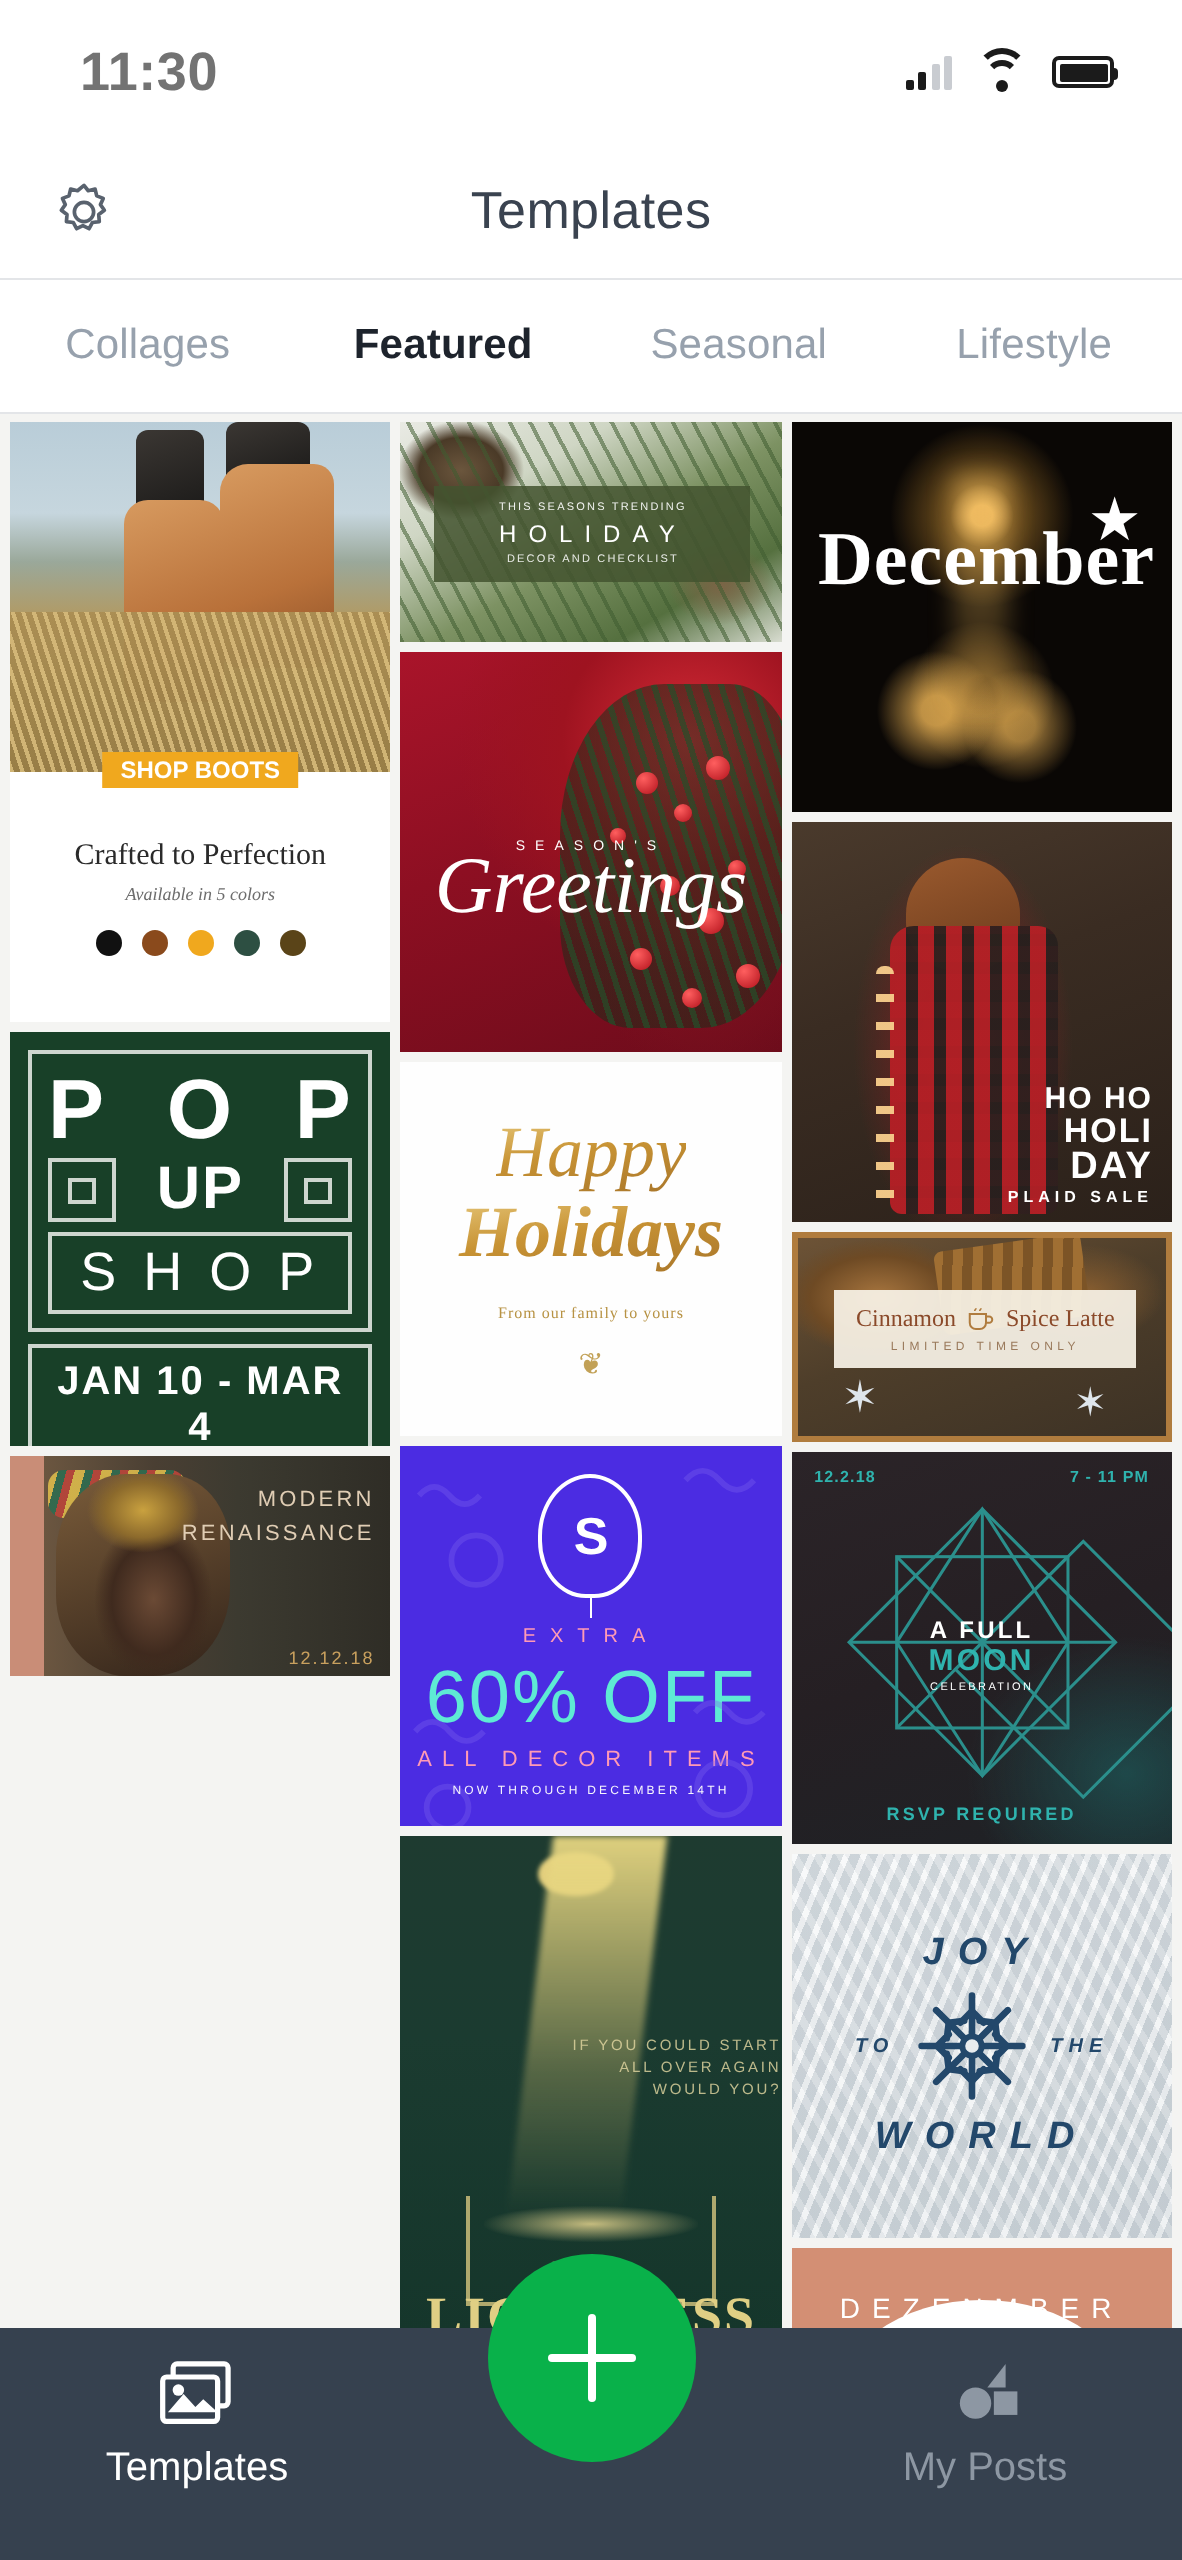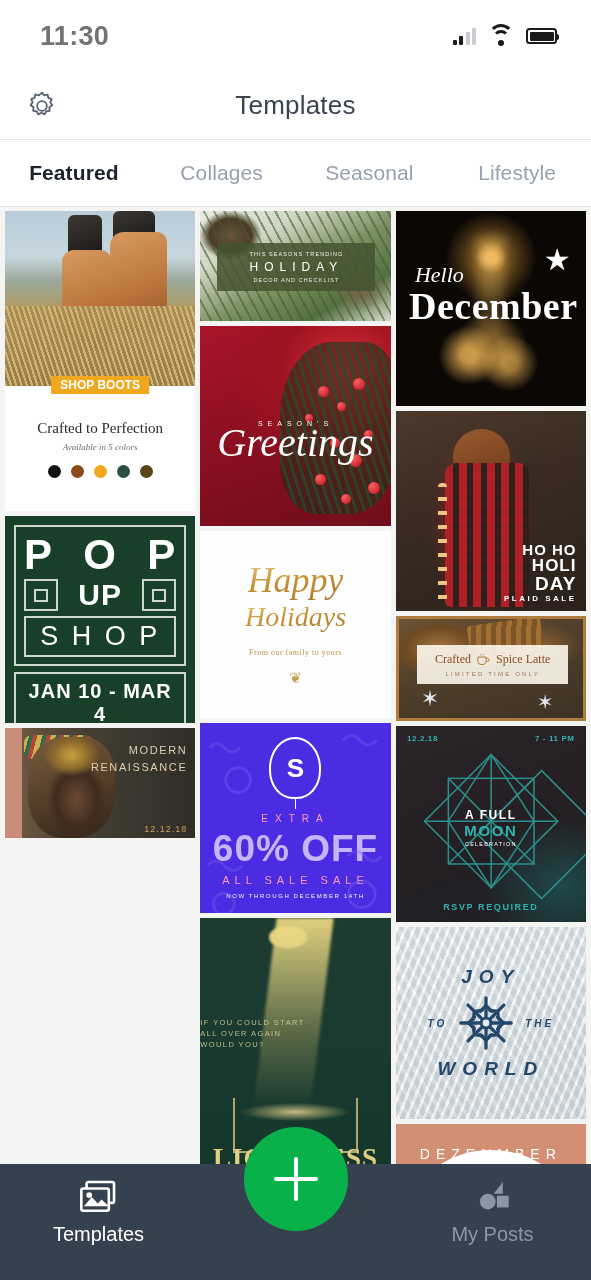--- a/index.html
+++ b/index.html
@@ -245,21 +245,21 @@
   .sale60 .balloon {
     width:52px; height:62px; border:2.5px solid #fff; border-radius:50% 50% 46% 46%;
     display:flex; align-items:center; justify-content:center;
     color:#fff; font-weight:700; margin-bottom:14px; position:relative;
   }
   .sale60 .balloon:after {
     content:""; position:absolute; bottom:-12px; left:50%; width:1px; height:12px;
     background:#fff;
   }
   .sale60 .e1 { color:#ff9ab5; letter-spacing:7px; }
-  .sale60 .e2 { color:#c4b5fd; font-weight:700; letter-spacing:1px; }
+  .sale60 .e2 { color:#5eead4; font-weight:400; letter-spacing:1px; }
   .sale60 .e3 { color:#ff9ab5; letter-spacing:5px; }
   .sale60 .e4 { color:#fff; letter-spacing:1.6px; opacity:.95; }
 
   .lightness {
     background:linear-gradient(180deg,#1e3b30 0%,#1b3b30 40%,#15362b 100%);
     position:relative; overflow:hidden;
   }
   .lightness .beam {
     position:absolute; left:34%; top:0; width:30%; height:76%;
     background:linear-gradient(180deg, rgba(233,216,130,.95), rgba(200,186,110,.34) 62%, transparent);
@@ -267,21 +267,21 @@
   }
   .lightness .hole {
     position:absolute; left:36%; top:3%; width:20%; height:9%;
     background:#e3cf7d; border-radius:48%; filter:blur(1px);
   }
   .lightness .pool {
     position:absolute; left:22%; bottom:19%; width:56%; height:7%;
     background:radial-gradient(ellipse at 50% 50%, rgba(226,210,140,.85), transparent 72%);
   }
   .lightness .qt {
-    position:absolute; left:0; right:0; top:40%; text-align:left;
+    position:absolute; left:0; right:0; top:40%; text-align:right;
     color:rgba(225,214,160,.82); letter-spacing:1.4px; line-height:1.45;
   }
   .lightness .frame {
     position:absolute; left:17%; right:17%; bottom:6%; height:22%;
     border:2px solid rgba(214,198,126,.8); border-top:none;
   }
   .lightness .title {
     position:absolute; left:0; right:0; bottom:-2%; text-align:center;
     font-family:"Liberation Serif", serif; color:#e0cf84; line-height:1.02;
   }
@@ -459,22 +459,22 @@
   <div class="gear-btn">
     <svg width="34" height="34" viewBox="0 0 24 24">
       <path d="M12 8.6a3.4 3.4 0 100 6.8 3.4 3.4 0 000-6.8z" fill="none" stroke="#59626e" stroke-width="1.3"></path>
       <path d="M12 2.6l1.5 1.9 2.4-.6.6 2.4 2.3.9-1 2.2 1.4 2-2 1.5.2 2.5-2.4.3-1.2 2.2-2.2-1.1-2.2 1.1-1.2-2.2-2.4-.3.2-2.5-2-1.5 1.4-2-1-2.2 2.3-.9.6-2.4 2.4.6z" fill="none" stroke="#59626e" stroke-width="1.3" stroke-linejoin="round"></path>
     </svg>
   </div>
   <div class="page-title">Templates</div>
 </div>
 
 <div class="tabs">
+  <div class="tab">Collages</div>
   <div class="tab active">Featured</div>
-  <div class="tab">Collages</div>
   <div class="tab">Seasonal</div>
   <div class="tab">Lifestyle</div>
 </div>
 
 <div class="grid-wrap">
  <div class="grid">
 
   <div class="col">
 
 
@@ -569,39 +569,39 @@
         </div>
       </div>
       <div class="greet-txt">
         <div class="g1" style="font-size:7px;">SEASON'S</div>
         <div class="g2" style="font-size:40px; margin-top:-8px;">Greetings</div>
       </div>
     </div>
 
     <div class="card happyholi" style="height:187px">
       <div class="hh" style="font-size:36px; line-height:1.05;">Happy</div>
-      <div class="hh" style="font-size:28px; line-height:1.05;">Holidays</div>
+      <div class="hh" style="font-size:36px; line-height:1.05;font-weight:bold;">Holidays</div>
       <div class="sub" style="font-size:8px; margin-top:14px;">From our family to yours</div>
       <div class="orn" style="font-size:15px; margin-top:10px;">❦</div>
     </div>
 
     <div class="card sale60" style="height:190px">
       <svg class="squiggles" viewBox="0 0 200 200" preserveAspectRatio="none">
         <path d="M10 26q8-9 16 0t16 0" stroke="#7e63f0" stroke-width="3" fill="none"></path>
         <path d="M150 18q9-10 18 0t18 0" stroke="#7e63f0" stroke-width="3" fill="none"></path>
         <path d="M8 150q9-10 18 0t18 0" stroke="#7e63f0" stroke-width="3" fill="none"></path>
         <path d="M155 140q9-10 18 0t18 0" stroke="#7e63f0" stroke-width="3" fill="none"></path>
         <circle cx="40" cy="60" r="13" stroke="#7e63f0" stroke-width="3" fill="none"></circle>
         <circle cx="170" cy="180" r="14" stroke="#7e63f0" stroke-width="3" fill="none"></circle>
         <circle cx="25" cy="190" r="11" stroke="#7e63f0" stroke-width="3" fill="none"></circle>
       </svg>
       <div class="balloon" style="font-size:26px;">S</div>
       <div class="e1" style="font-size:10px;">EXTRA</div>
       <div class="e2" style="font-size:37px; margin:4px 0 4px;">60% OFF</div>
-      <div class="e3" style="font-size:11px;">ALL SALE SALE</div>
+      <div class="e3" style="font-size:11px;">ALL DECOR ITEMS</div>
       <div class="e4" style="font-size:6px; margin-top:7px;">NOW THROUGH DECEMBER 14TH</div>
     </div>
 
     <div class="card lightness" style="height:250px">
       <div class="hole"></div>
       <div class="beam"></div>
       <div class="pool"></div>
       <div class="qt" style="font-size:7.5px;">
         <div>IF YOU COULD START</div>
         <div>ALL OVER AGAIN</div>
@@ -614,21 +614,20 @@
       </div>
     </div>
   </div>
 
   <div class="col">
 
     <div class="card hellodec" style="height:195px">
       <div class="pillar"></div>
       <div class="star" style="font-size:30px;">★</div>
       <div class="txt">
-        <div class="d1" style="font-size:22px; margin-left:6px;">Hello</div>
         <div class="d2" style="font-size:38px;">December</div>
       </div>
     </div>
 
     <div class="card hoho" style="height:200px">
       <div class="hair"></div>
       <div class="plaid"></div>
       <div class="lights"></div>
       <div class="txt">
         <div style="font-size:15px;">HO HO</div>
@@ -637,21 +636,21 @@
         <div class="plaidsale" style="font-size:8px; margin-top:2px;">PLAID SALE</div>
       </div>
     </div>
 
     <div class="card cinnamon" style="height:105px">
       <div class="sticks"></div>
       <div class="star1" style="left:12%; bottom:6%; font-size:22px;">✶</div>
       <div class="star2" style="right:16%; bottom:4%; font-size:20px;">✶</div>
       <div class="band">
         <div style="display:flex; align-items:center; justify-content:center; gap:5px;">
-          <span class="c1" style="font-size:12px;">Crafted</span>
+          <span class="c1" style="font-size:12px;">Cinnamon</span>
           <svg width="15" height="13" viewBox="0 0 24 20">
             <path d="M3 6h13v7a5 5 0 01-5 5H8a5 5 0 01-5-5z" fill="none" stroke="#b07c3e" stroke-width="1.6"></path>
             <path d="M16 8h2.5a2.5 2.5 0 010 5H16" fill="none" stroke="#b07c3e" stroke-width="1.6"></path>
             <path d="M7 3.5c0-1 1-1.2 1-2.2M11 3.5c0-1 1-1.2 1-2.2" stroke="#b07c3e" stroke-width="1.3" fill="none"></path>
           </svg>
           <span class="c1" style="font-size:12px;">Spice Latte</span>
         </div>
         <div class="c2" style="font-size:6px; margin-top:4px;">LIMITED TIME ONLY</div>
       </div>
     </div>

